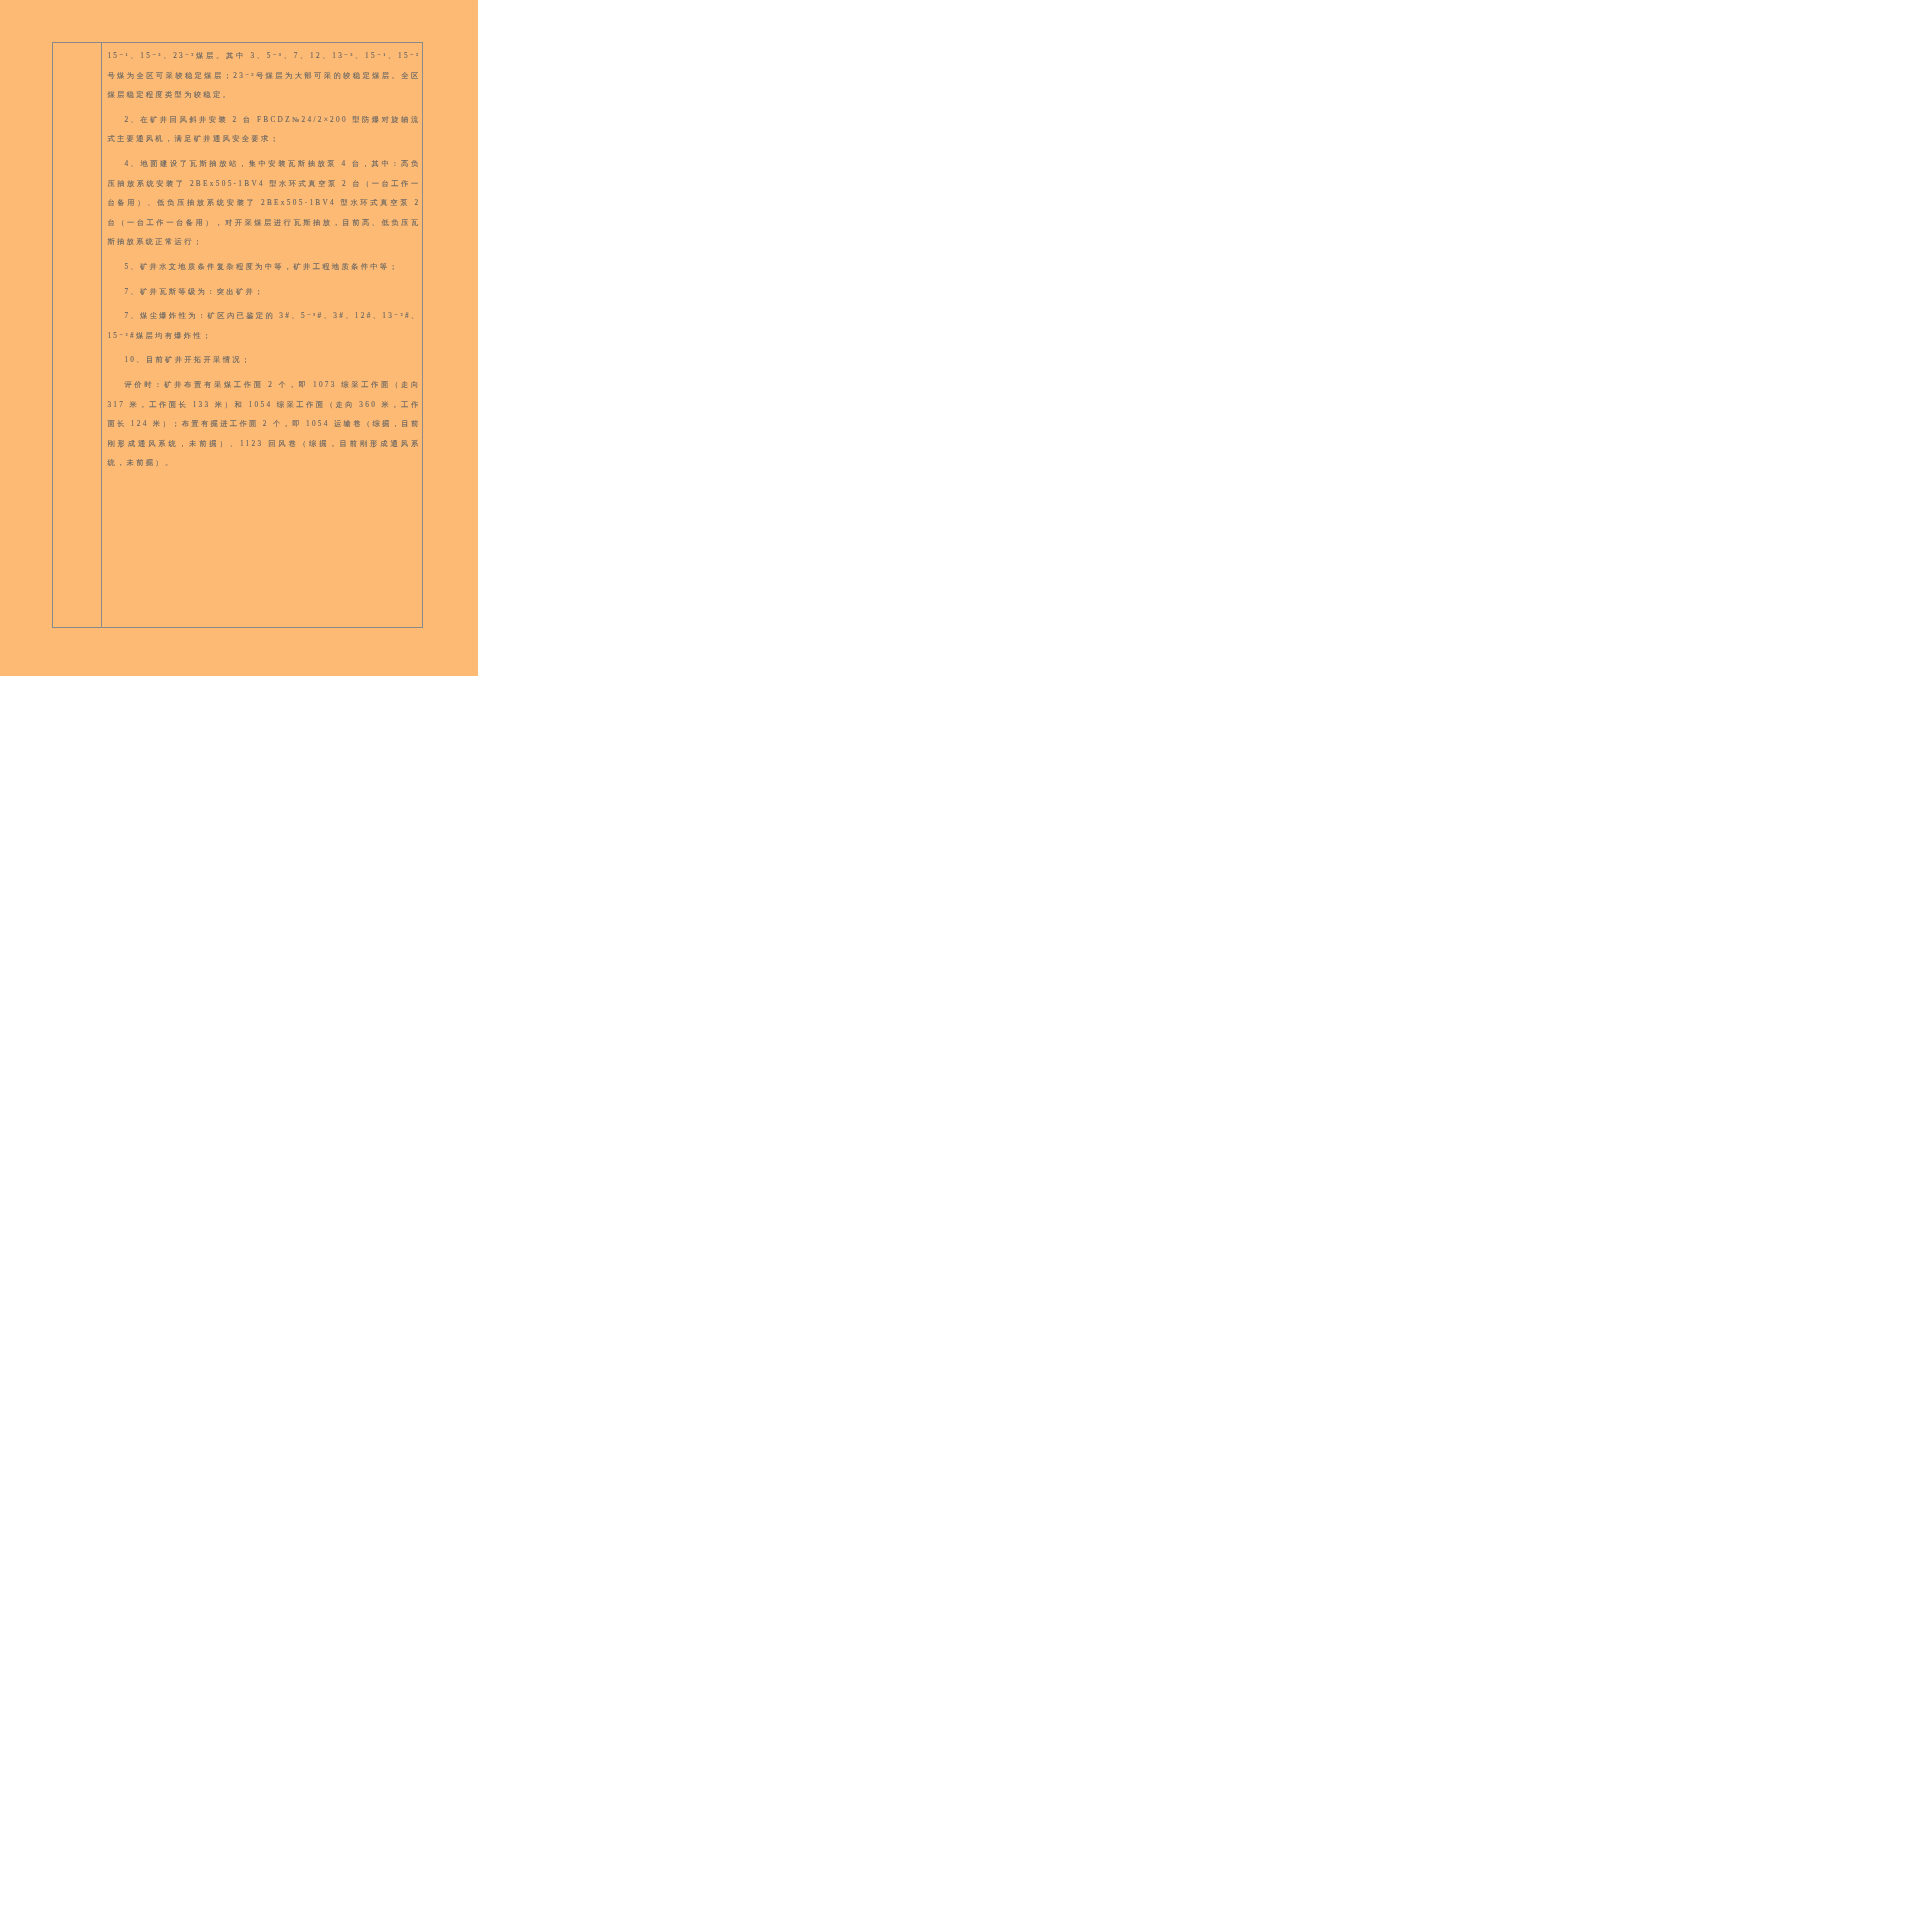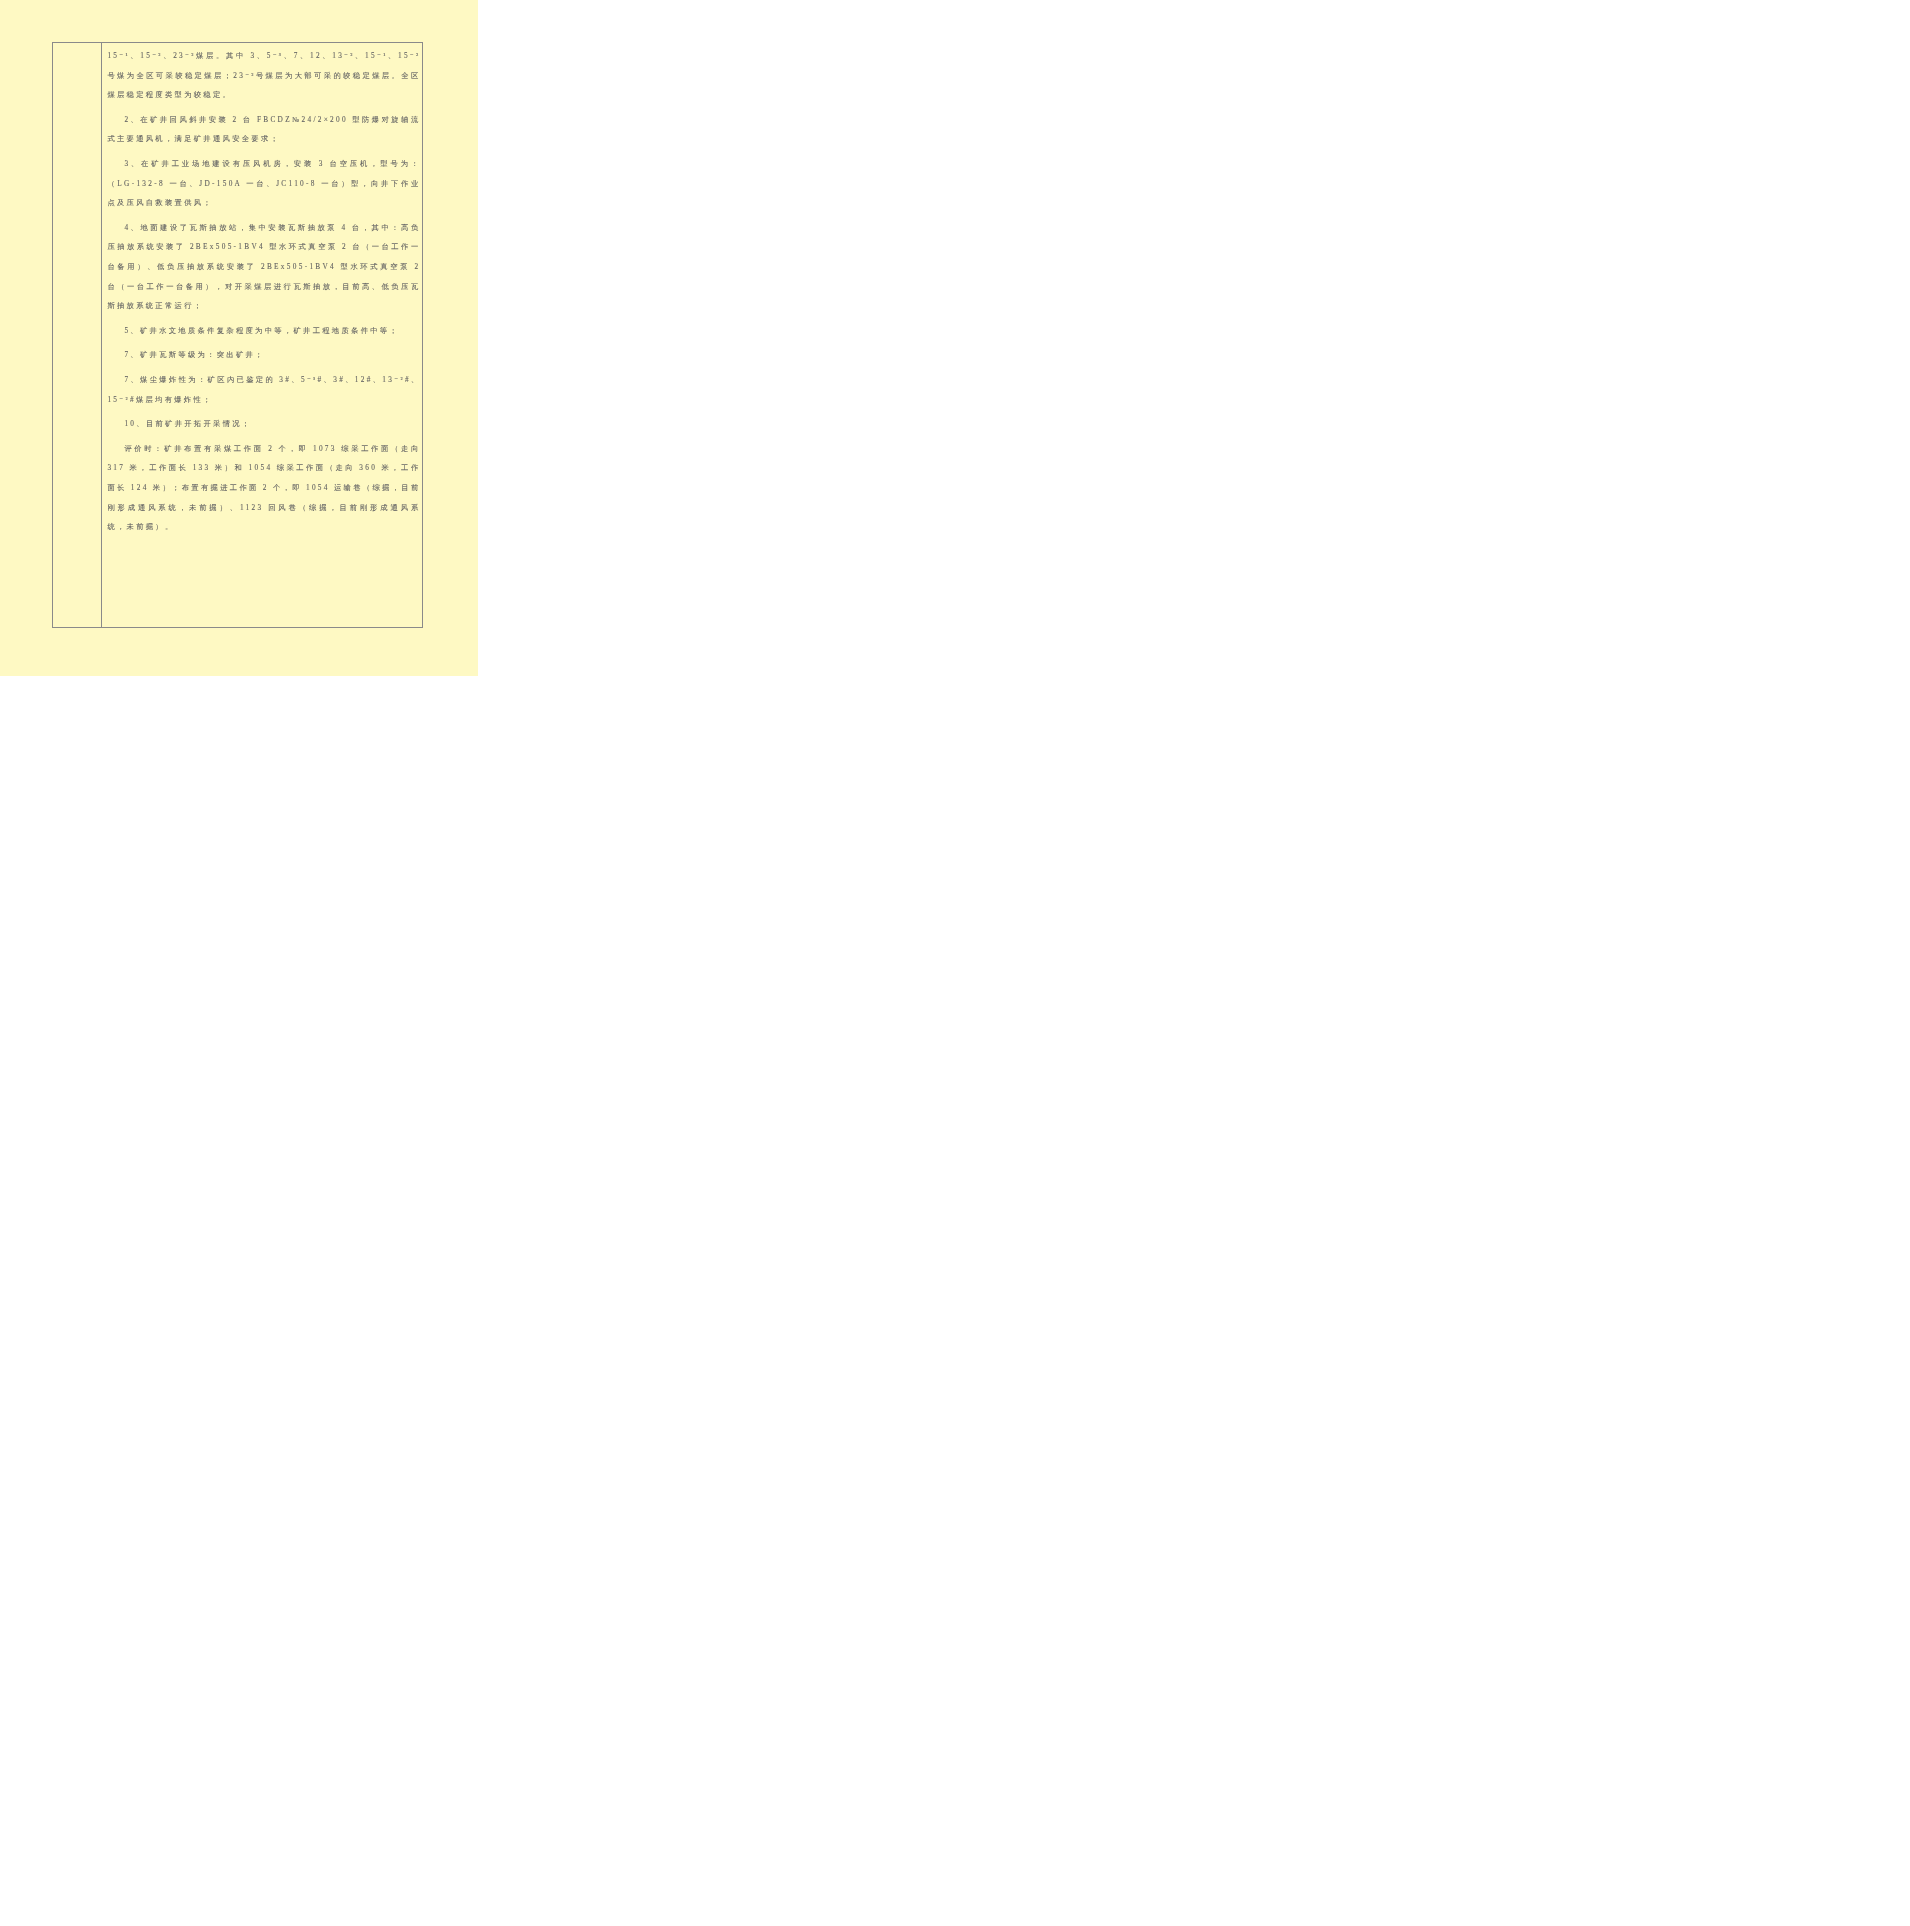--- a/index.html
+++ b/index.html
@@ -9,21 +9,21 @@
   }
   body {
     width: 478px;
     height: 676px;
     position: relative;
     font-family: "Liberation Serif", "DejaVu Serif", "DejaVu Sans", serif;
   }
   .scan-page {
     position: absolute;
     inset: 0;
-    background: #fef9c3;
+    background: #fdba74;
   }
   .table-region {
     position: absolute;
     left: 52px;
     top: 42px;
     width: 371px;
     height: 586px;
     border-top: 0.8px solid #8a8a8a;
     border-bottom: 0.8px solid #8a8a8a;
     box-sizing: border-box;
@@ -67,21 +67,20 @@
 </style>
 </head>
 <body>
 
 <div class="scan-page">
   <div class="table-region">
     <div class="cell-left"></div>
     <div class="cell-content">
       <p class="para">15⁻¹、15⁻²、23⁻²煤层。其中 3、5⁻³、7、12、13⁻²、15⁻¹、15⁻²号煤为全区可采较稳定煤层；23⁻²号煤层为大部可采的较稳定煤层。全区煤层稳定程度类型为较稳定。</p>
       <p class="para indent">2、在矿井回风斜井安装 2 台 FBCDZ№24/2×200 型防爆对旋轴流式主要通风机，满足矿井通风安全要求；</p>
-      <p class="para indent">3、在矿井工业场地建设有压风机房，安装 3 台空压机，型号为：（LG-132-8 一台、JD-150A 一台、JC110-8 一台）型，向井下作业点及压风自救装置供风；</p>
       <p class="para indent">4、地面建设了瓦斯抽放站，集中安装瓦斯抽放泵 4 台，其中：高负压抽放系统安装了 2BEx505-1BV4 型水环式真空泵 2 台（一台工作一台备用）、低负压抽放系统安装了 2BEx505-1BV4 型水环式真空泵 2 台（一台工作一台备用），对开采煤层进行瓦斯抽放，目前高、低负压瓦斯抽放系统正常运行；</p>
       <p class="para indent">5、矿井水文地质条件复杂程度为中等，矿井工程地质条件中等；</p>
       <p class="para indent">7、矿井瓦斯等级为：突出矿井；</p>
       <p class="para indent">7、煤尘爆炸性为：矿区内已鉴定的 3#、5⁻³#、3#、12#、13⁻²#、15⁻²#煤层均有爆炸性；</p>
       <p class="para indent">10、目前矿井开拓开采情况；</p>
       <p class="para indent">评价时：矿井布置有采煤工作面 2 个，即 1073 综采工作面（走向 317 米，工作面长 133 米）和 1054 综采工作面（走向 360 米，工作面长 124 米）；布置有掘进工作面 2 个，即 1054 运输巷（综掘，目前刚形成通风系统，未前掘）、1123 回风巷（综掘，目前刚形成通风系统，未前掘）。</p>
     </div>
   </div>
 </div>
 

